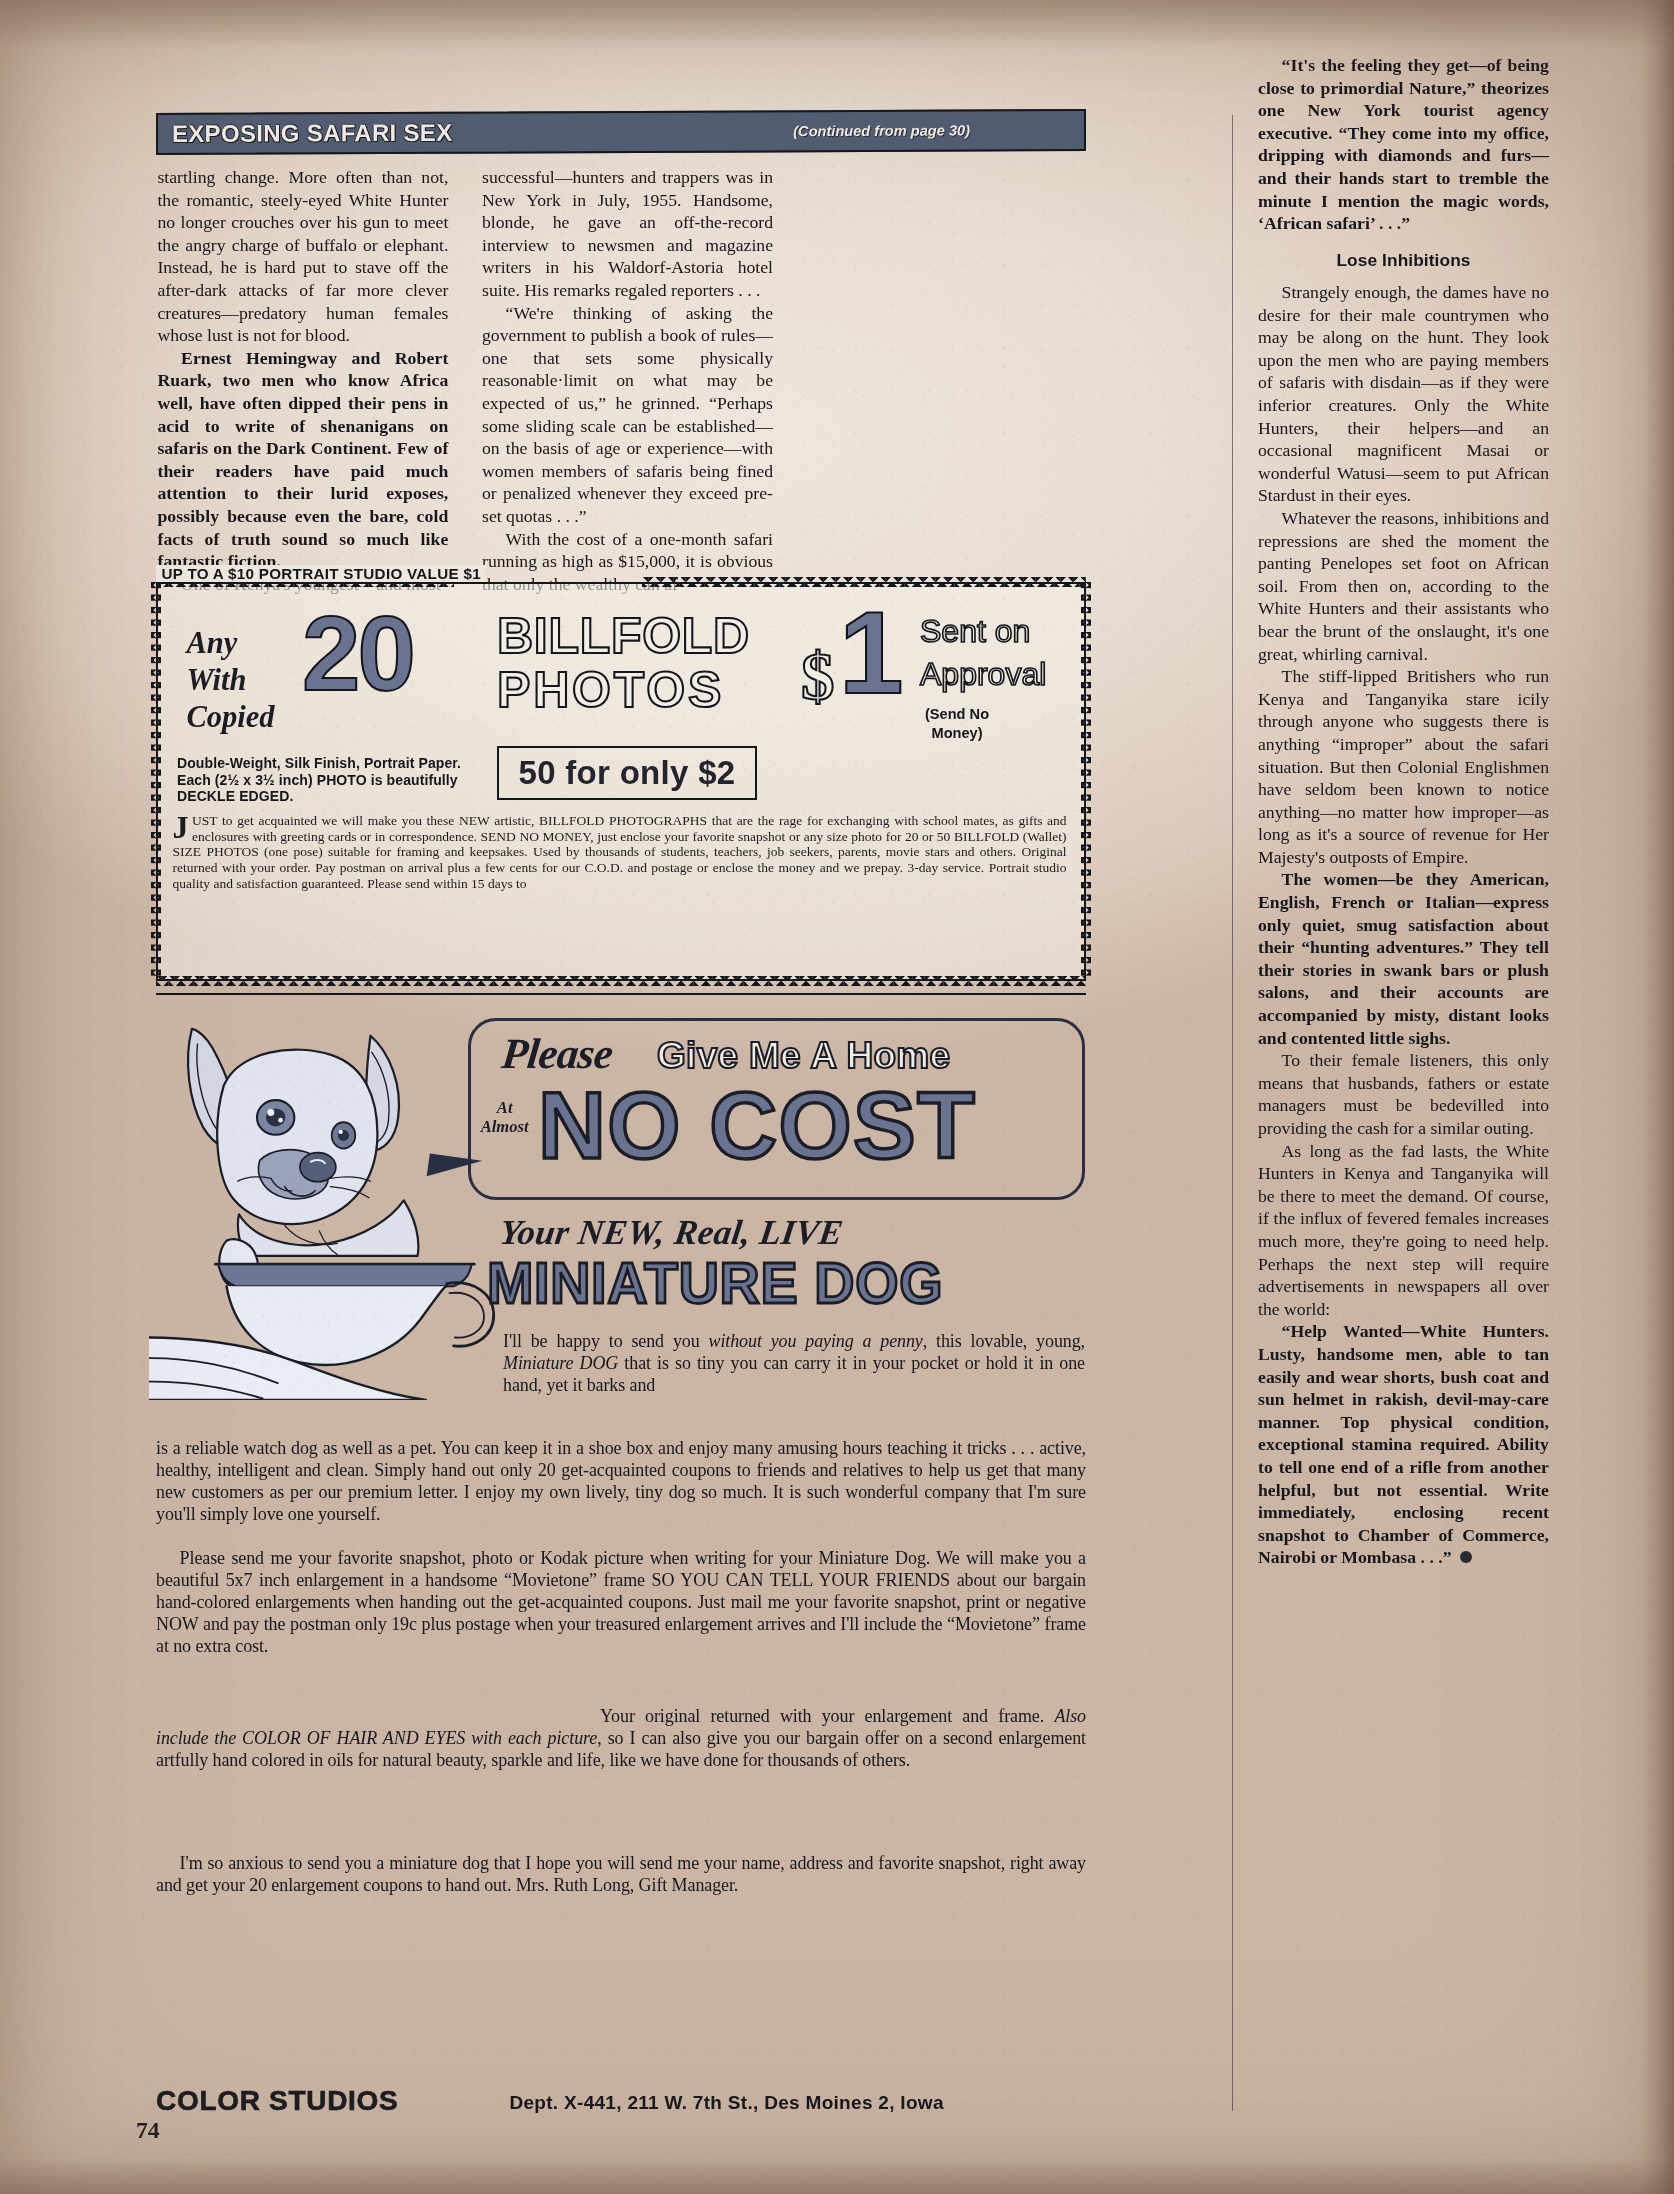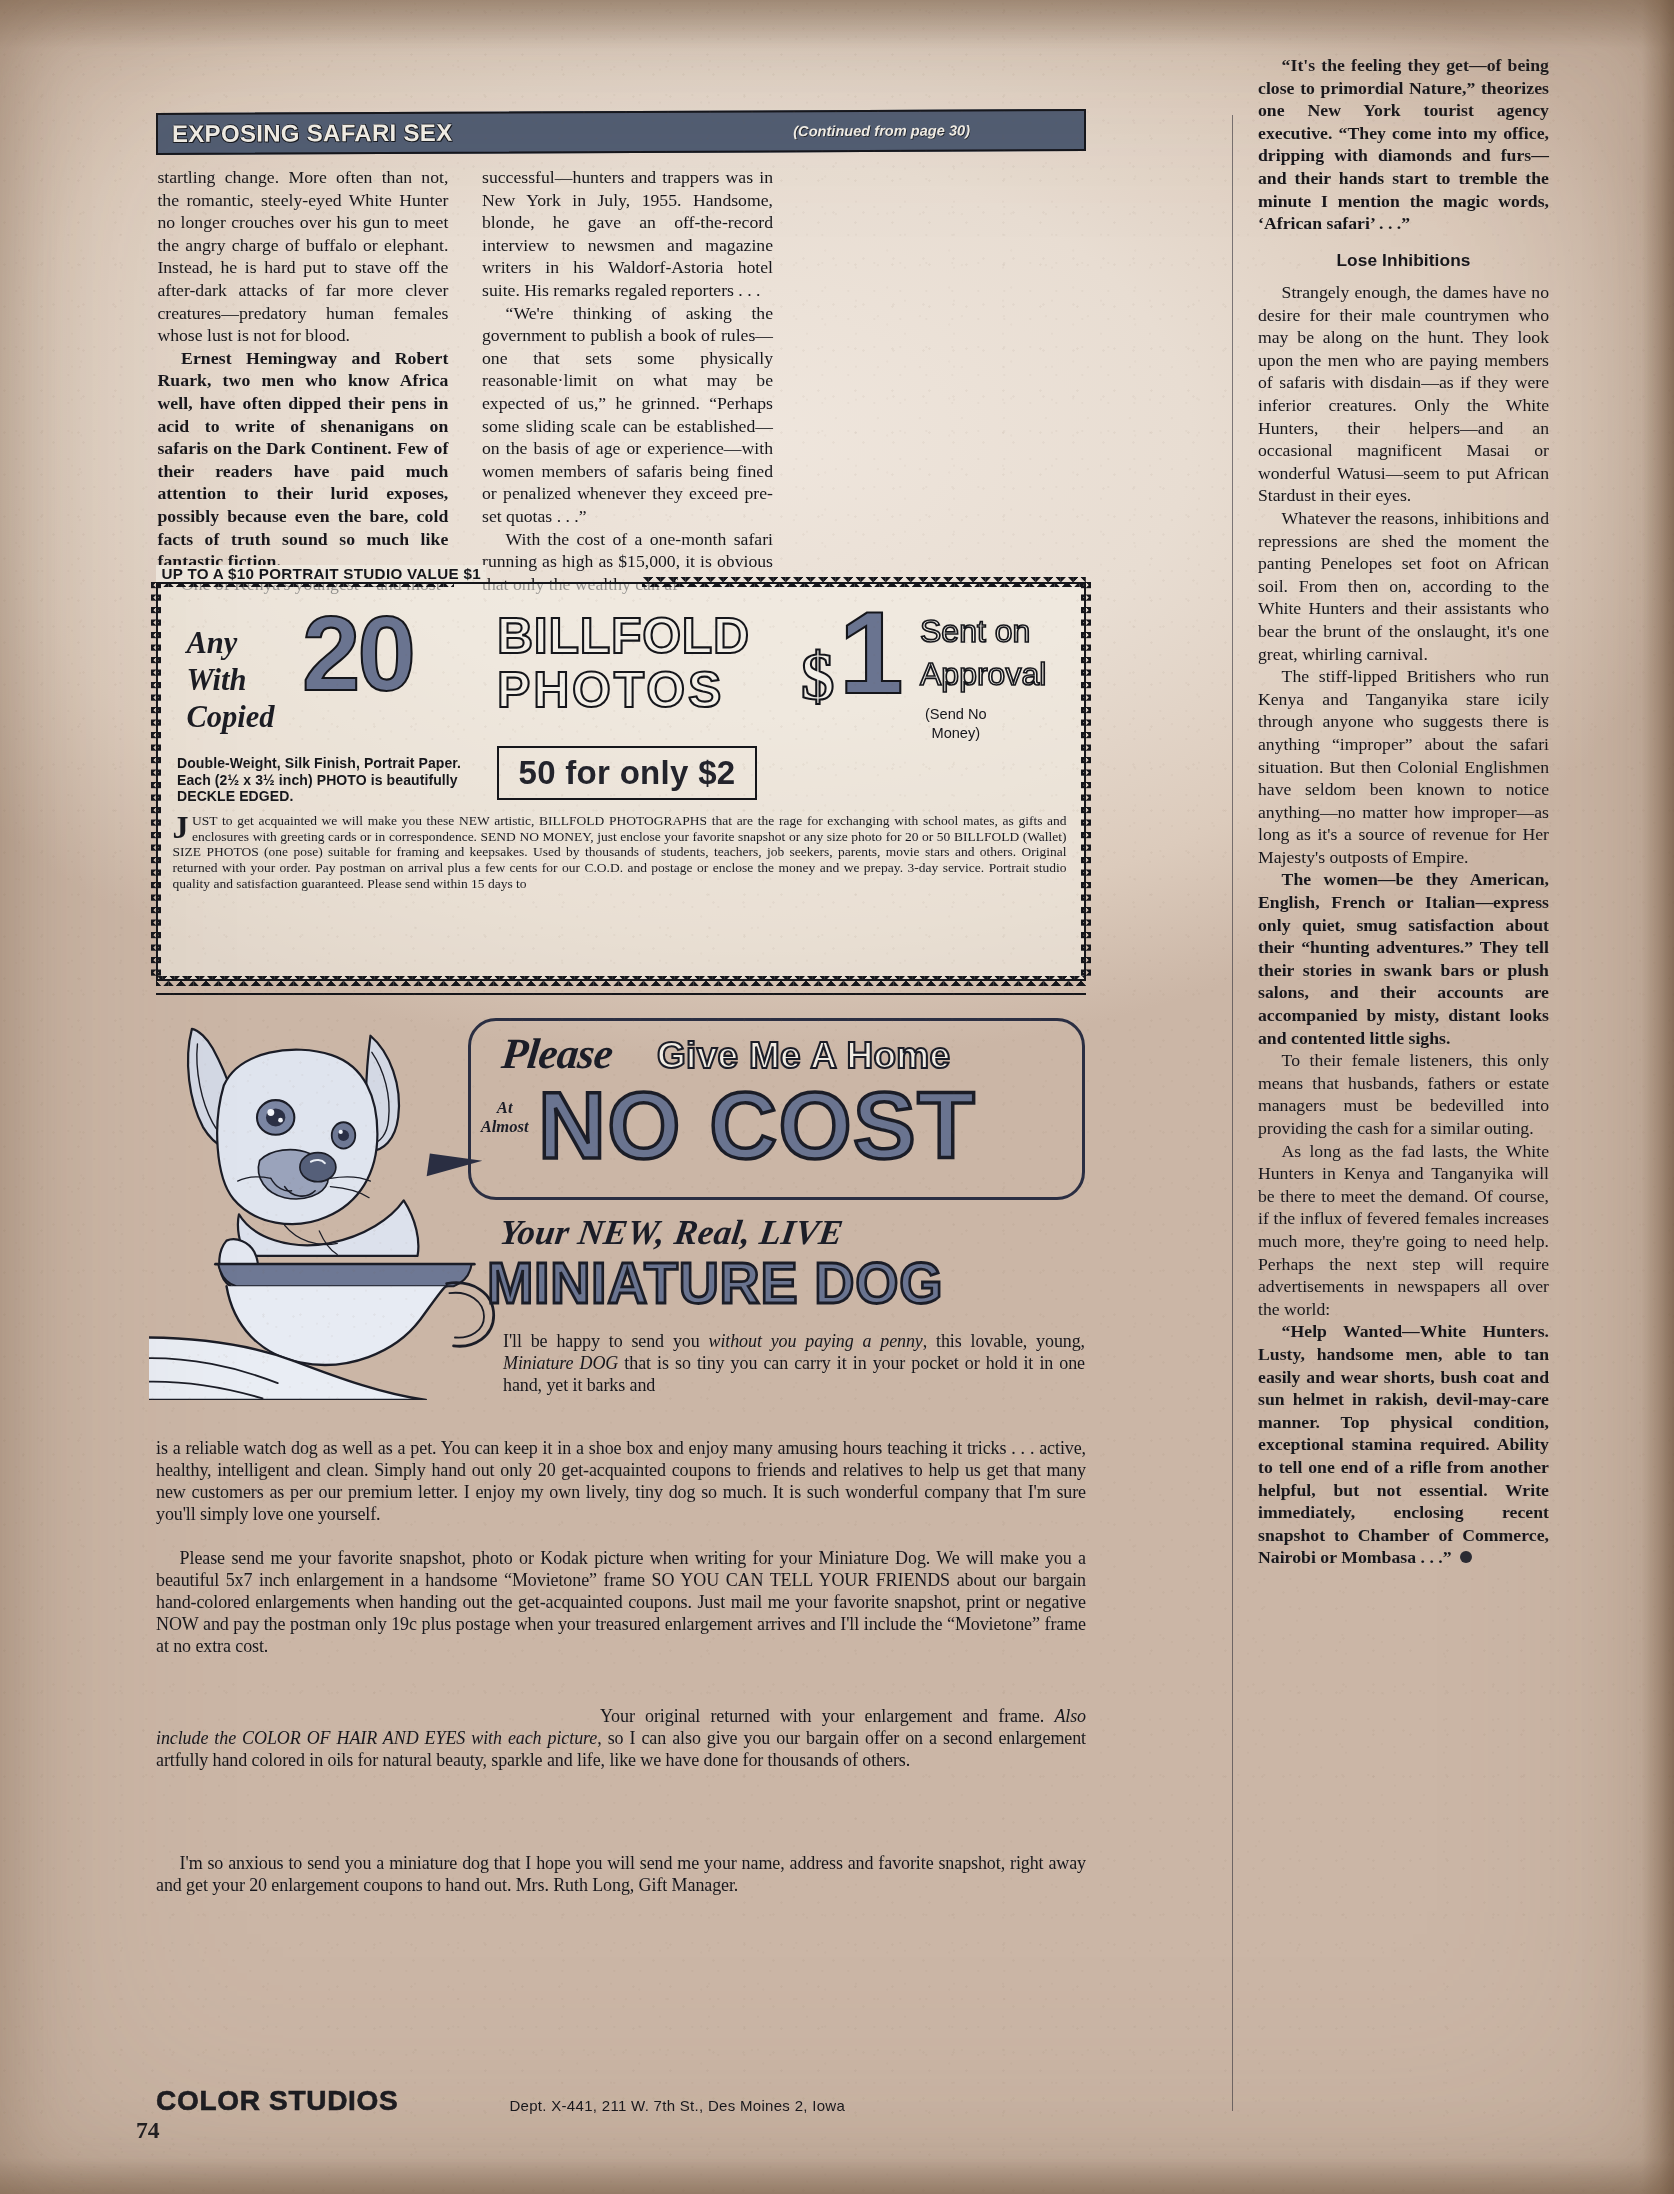--- a/index.html
+++ b/index.html
@@ -234,21 +234,21 @@
   }
   #ad1 .senton{
     position:absolute;left:764px;top:28px;
     font-family:"Liberation Sans", sans-serif;
     font-weight:normal;font-size:32px;line-height:43px;
     color:#f3efe7;-webkit-text-stroke:1.7px #15161b;
   }
   #ad1 .sendnomoney{
     position:absolute;left:769px;top:123px;
     font-family:"Liberation Sans", sans-serif;
-    font-weight:normal;font-size:14.6px;line-height:18.7px;
+    font-weight:bold;font-size:14.6px;line-height:18.7px;
     color:#15161b;text-align:center;
   }
   #ad1 .dw{
     position:absolute;left:21px;top:173px;width:305px;
     font-family:"Liberation Sans", sans-serif;
     font-weight:bold;font-size:14px;line-height:16.6px;
     color:#15161b;letter-spacing:0.1px;
   }
   #ad1 .fiftybox{
     position:absolute;left:341px;top:164px;
@@ -390,21 +390,21 @@
     display:flex;align-items:flex-end;
   }
   #deanline .dname{
     font-family:"Liberation Sans", sans-serif;
     font-weight:bold;font-size:28px;letter-spacing:0.7px;
     color:#1a1b21;
     -webkit-text-stroke:0.6px #15161b;
   }
   #deanline .daddr{
     font-family:"Liberation Sans", sans-serif;
-    font-weight:normal;font-size:15px;letter-spacing:0.3px;
+    font-weight:bold;font-size:19px;letter-spacing:0.3px;
     color:#15161b;margin-left:111px;padding-bottom:2.8px;
   }
 
   
   #folio{
     position:absolute;left:136px;top:2117px;
     font-family:"Liberation Serif", serif;
     font-weight:bold;font-size:23.6px;color:#1a1a20;
   }
 </style>

